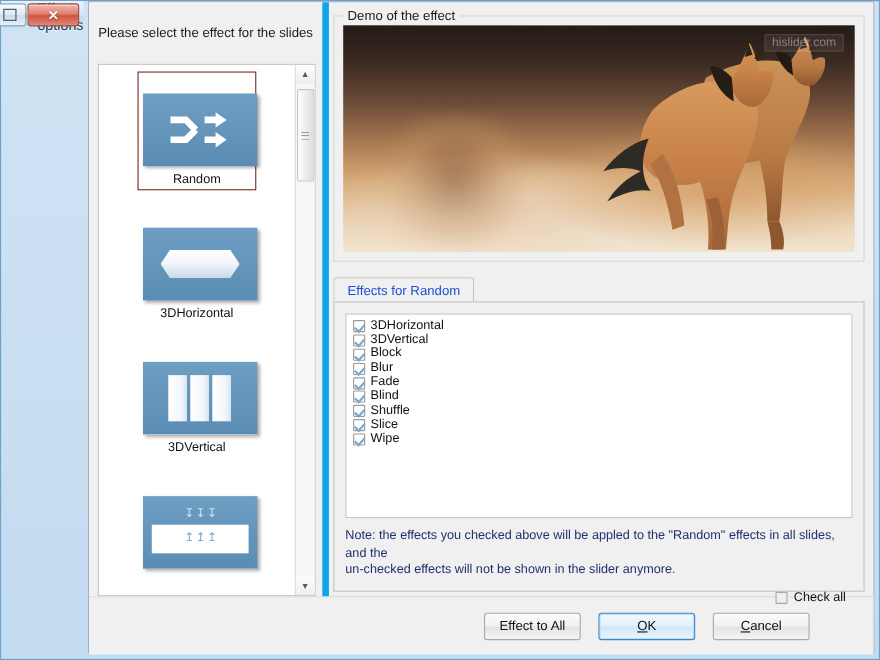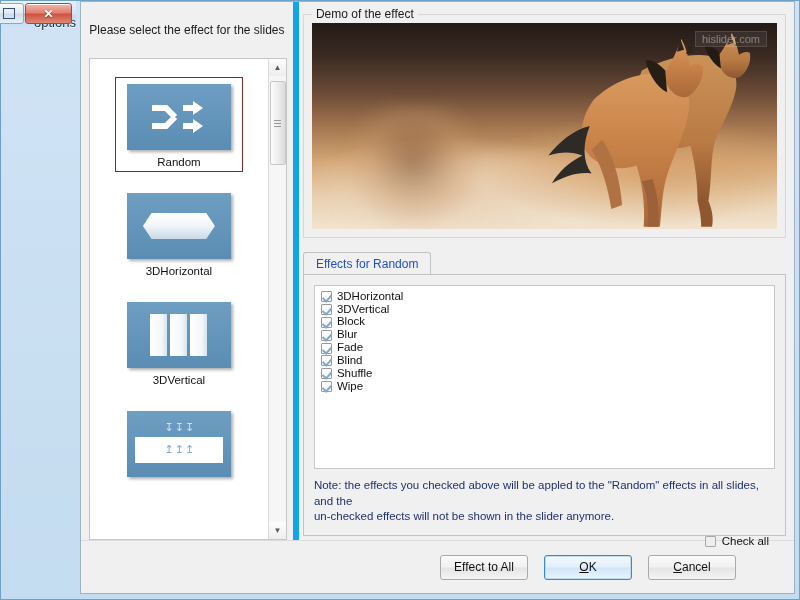--- a/index.html
+++ b/index.html
@@ -60,21 +60,21 @@
   .left-header{
     height:56px;flex:0 0 56px;display:flex;align-items:center;justify-content:center;
     color:#1a1a1a;font-size:12px;
   }
   .thumb-scroll{
     flex:1;margin:0 6px 0 8px;background:#ffffff;border:1px solid #c6c6c6;
     position:relative;overflow:hidden;display:flex;
   }
   .thumb-list{flex:1;padding-top:6px;}
   .thumb-item{
-    width:128px;margin:12px auto 14px auto;padding:6px 4px 3px 4px;
+    width:108px;margin:0 auto 14px auto;padding:19px 4px 3px 4px;
     box-sizing:border-box;text-align:center;border:1px solid transparent;
   }
   .thumb-item.selected{border:1px solid #7a2822;}
   .thumb-img{
     width:104px;height:66px;margin:0 auto;position:relative;
     background:linear-gradient(180deg,#6e9ec2 0%,#5b8cb3 100%);
     box-shadow:2px 2px 3px rgba(0,0,0,.32);
   }
   .thumb-label{margin-top:6px;font-size:11.5px;color:#111;}
   
@@ -381,20 +381,24 @@
               <div class="eff-row">
                 <div class="cb checked"></div>
                 <div class="eff-label">Blind</div>
               </div>
               <div class="eff-row">
                 <div class="cb checked"></div>
                 <div class="eff-label">Shuffle</div>
               </div>
               <div class="eff-row">
                 <div class="cb checked"></div>
+                <div class="eff-label">Slice</div>
+              </div>
+              <div class="eff-row">
+                <div class="cb checked"></div>
                 <div class="eff-label">Wipe</div>
               </div>
             </div>
 
             <div class="note">
               <div>Note: the effects you checked above will be appled to the "Random"  effects in all slides, and the</div>
               <div>un-checked effects will not be shown in the slider anymore.</div>
               <div class="checkall">
                 <div class="cb grey"></div>
                 <div class="eff-label">Check all</div>

